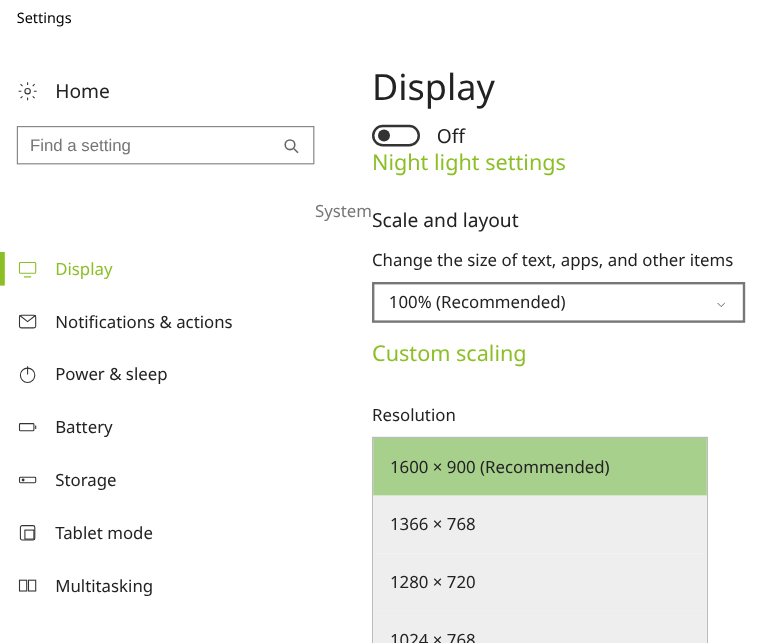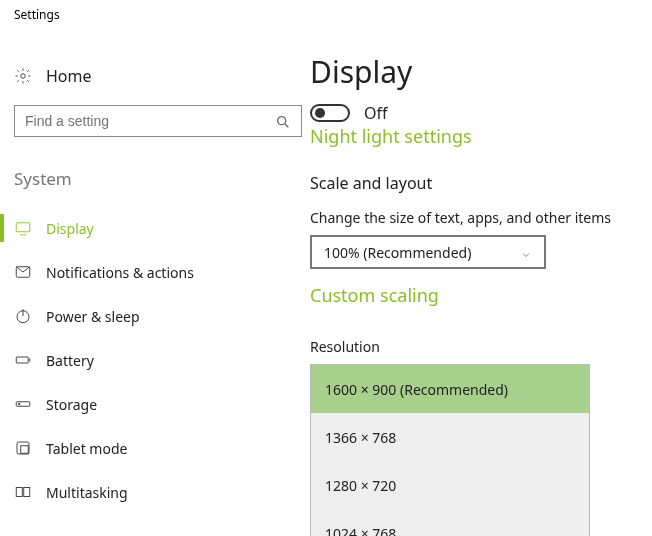--- a/index.html
+++ b/index.html
@@ -3,37 +3,37 @@
 <meta charset="utf-8">
 <style>
 * { box-sizing: border-box; margin: 0; padding: 0; }
 body { font-family: "Segoe UI", system-ui, sans-serif; background: #fff; color: #222; width: 652px; height: 536px; overflow: hidden; }
 .window-title { font-size: 12px; padding: 6px 14px 4px; color: #000; }
 .container { display: flex; padding: 0 0 0 0; }
 .left { width: 310px; padding: 34px 0 0 14px; }
 .home-row { display: flex; align-items: center; gap: 14px; padding: 4px 0 18px 0; cursor: pointer; text-align: center; }
 .icon { width: 18px; height: 18px; display: inline-flex; align-items: center; justify-content: center; flex-shrink: 0; }
 .icon svg { stroke: #333; fill: none; stroke-width: 1.2; }
-.search-box { border: 1px solid #888; width: 288px; height: 32px; display: flex; align-items: center; padding: 0 10px; margin-bottom: 30px; }
+.search-box { border: 1px solid #888; width: 248px; height: 32px; display: flex; align-items: center; padding: 0 10px; margin-bottom: 30px; }
 .search-box input { border: none; outline: none; flex: 1; font-size: 14px; color: #333; background: transparent; }
 .search-box .s-icon { width: 16px; height: 16px; }
-.section-label { color: #777; font-size: 17px; margin-bottom: 16px; padding-left: 0; }
+.section-label { color: #777; font-size: 14px; margin-bottom: 16px; padding-left: 0; text-align: right; }
 .nav-item { display: flex; align-items: center; gap: 14px; height: 44px; padding-left: 0; cursor: pointer; position: relative; font-size: 14px; }
 .nav-item.active { color: #8cbf26; }
 .nav-item.active::before { content: ""; position: absolute; left: -14px; top: 8px; bottom: 8px; width: 4px; background: #8cbf26; }
 .nav-item.active .icon svg { stroke: #8cbf26; }
 .right { flex: 1; padding: 24px 10px 0 0; }
 .page-heading { font-size: 30px; font-weight: 400; margin-bottom: 10px; }
 .toggle-row { display: flex; align-items: center; gap: 14px; }
 .toggle { width: 40px; height: 18px; border: 2px solid #333; border-radius: 10px; position: relative; cursor: pointer; }
 .toggle .knob { width: 10px; height: 10px; background: #333; border-radius: 50%; position: absolute; left: 3px; top: 2px; }
 .link { color: #8cbf26; font-size: 18px; margin-bottom: 24px; cursor: pointer; display: inline-block; }
 .sub-heading { font-size: 16px; font-weight: 400; margin-bottom: 14px; }
 .field-label { font-size: 14px; margin-bottom: 8px; color: #222; }
-.select { border: 2px solid #777; width: 236px; height: 34px; display: flex; align-items: center; justify-content: space-between; padding: 0 12px; cursor: pointer; margin-bottom: 14px; font-size: 14px; }
+.select { border: 2px solid #777; width: 311px; height: 34px; display: flex; align-items: center; justify-content: space-between; padding: 0 12px; cursor: pointer; margin-bottom: 14px; font-size: 14px; }
 .chev { width: 12px; height: 12px; }
 .chev svg { stroke: #555; fill: none; stroke-width: 1.5; }
 .dropdown { border: 1px solid #bbb; width: 280px; }
 .dropdown-item { height: 48px; display: flex; align-items: center; padding: 0 14px; font-size: 14px; background: #eee; cursor: pointer; }
 .dropdown-item.selected { background: #a8d08d; }
 </style>
 </head>
 <body>
 
 <div class="window-title">Settings</div>

